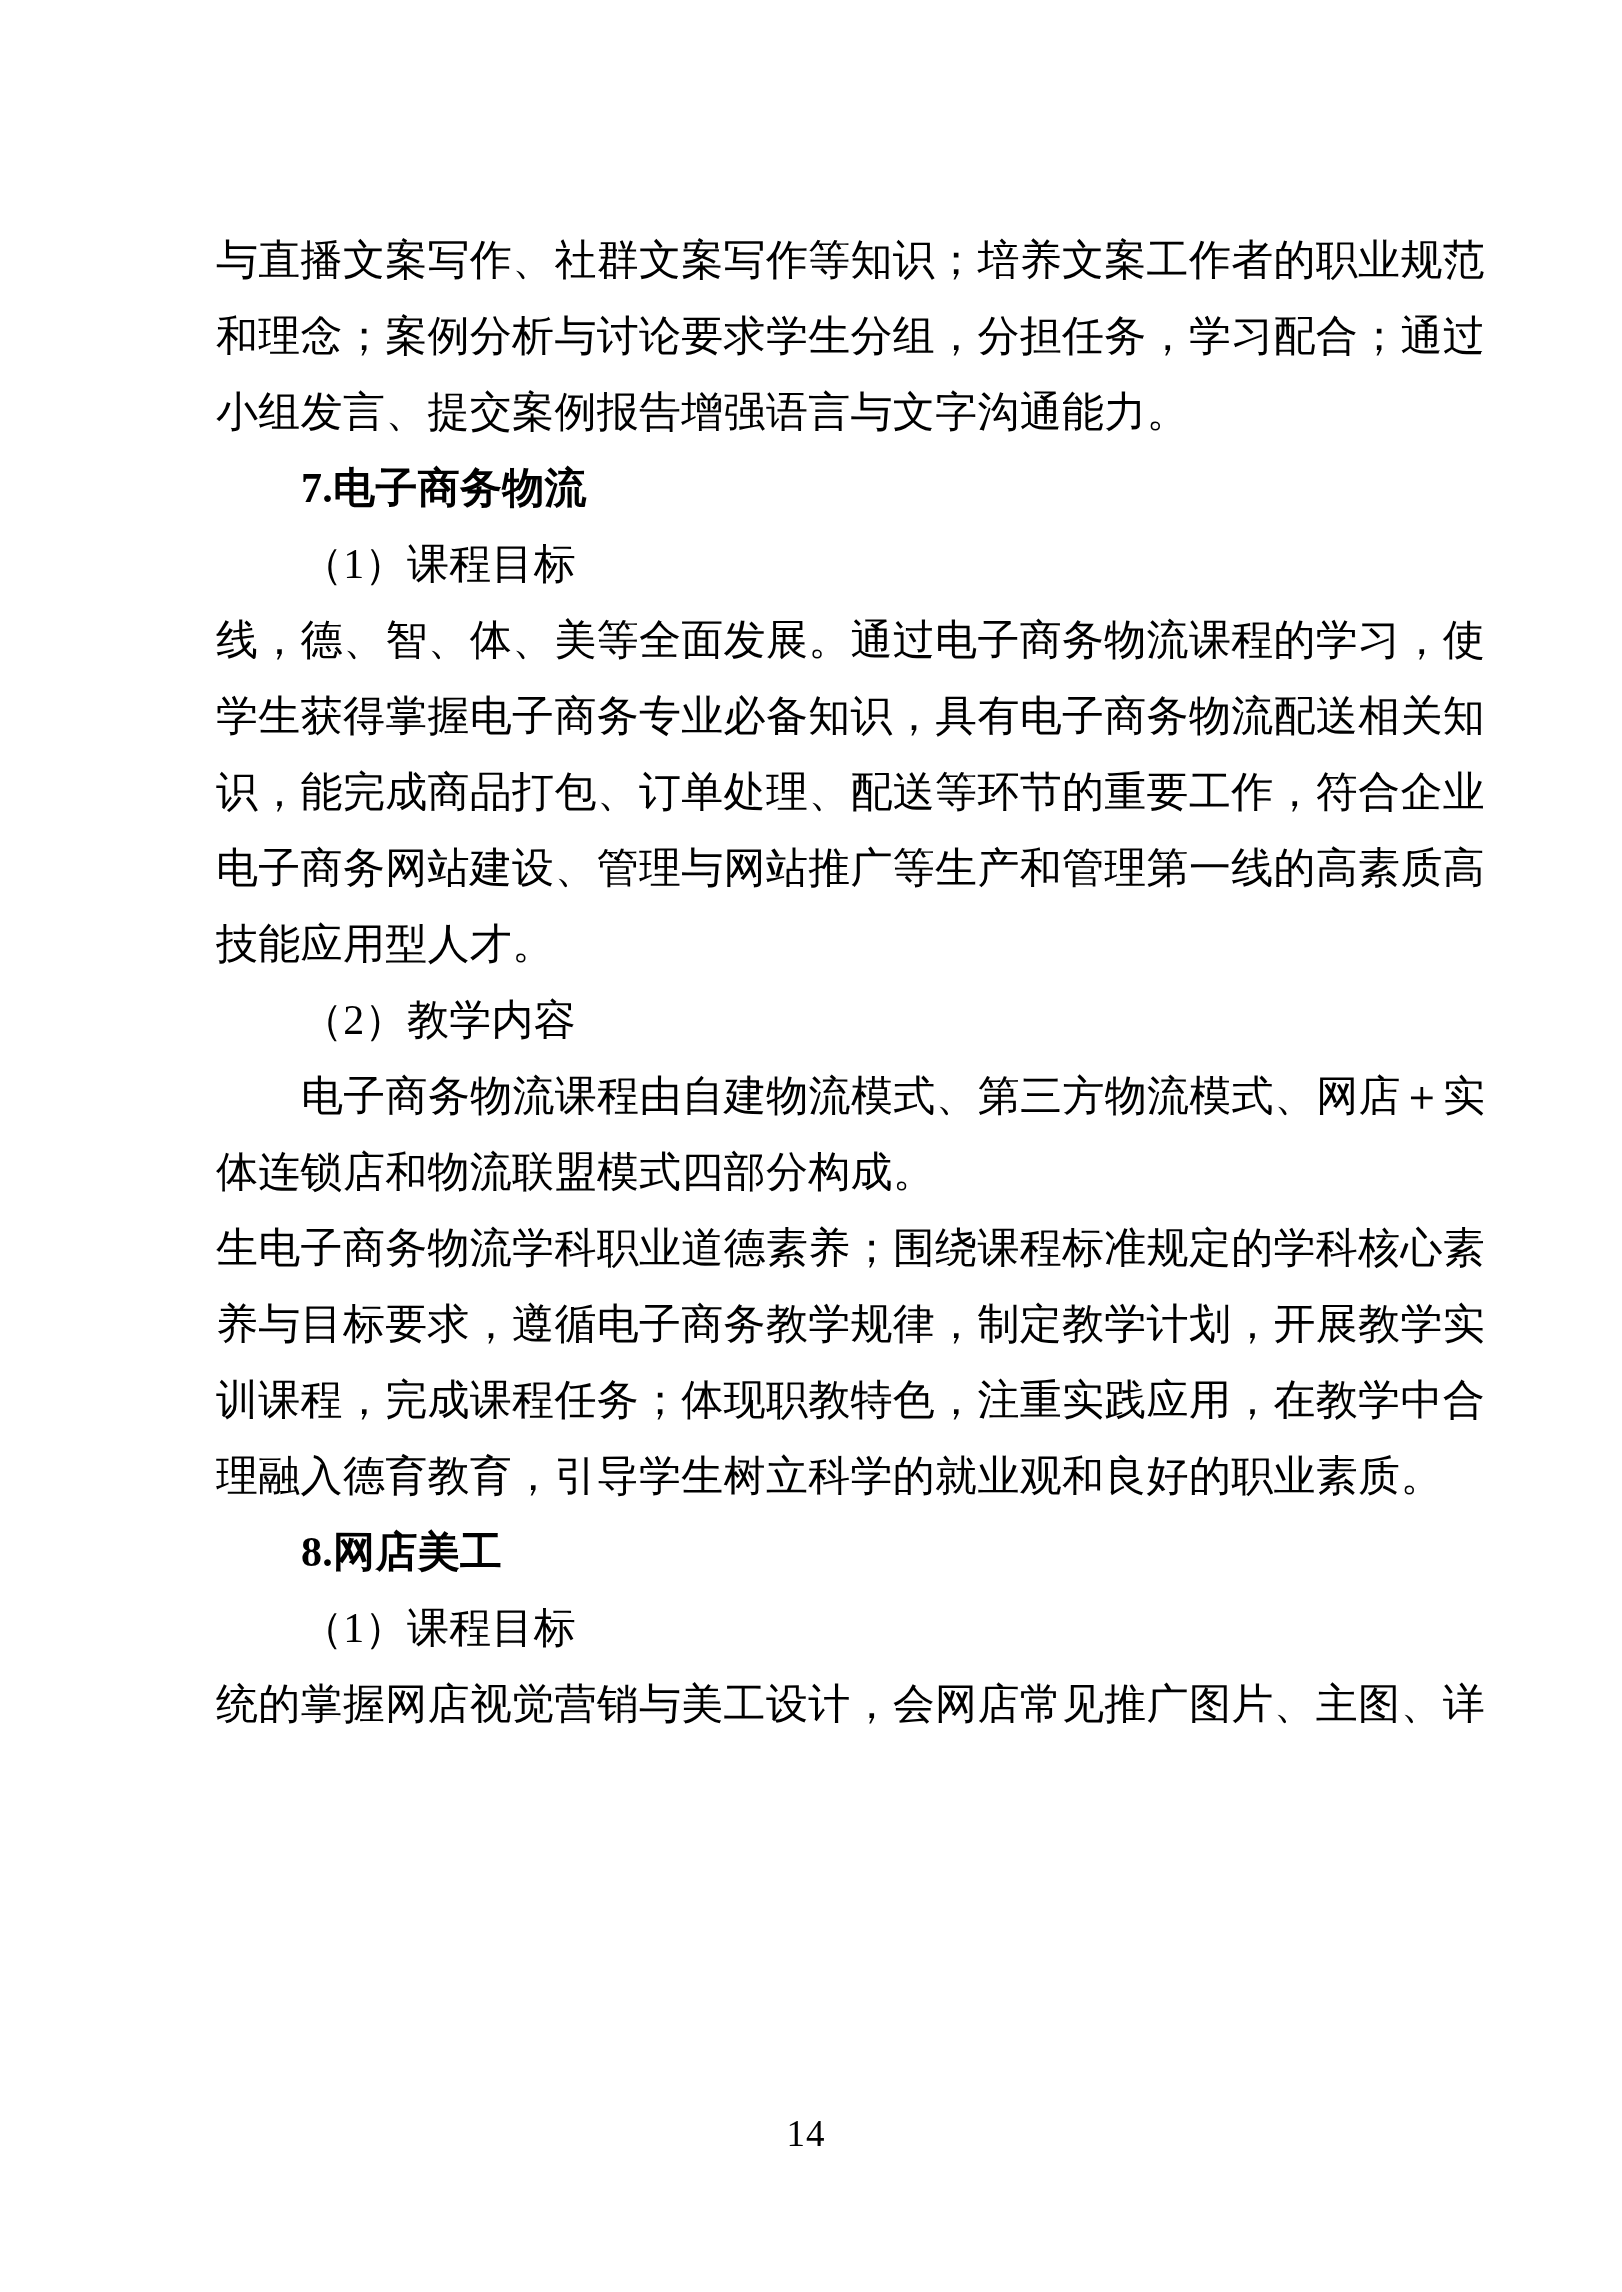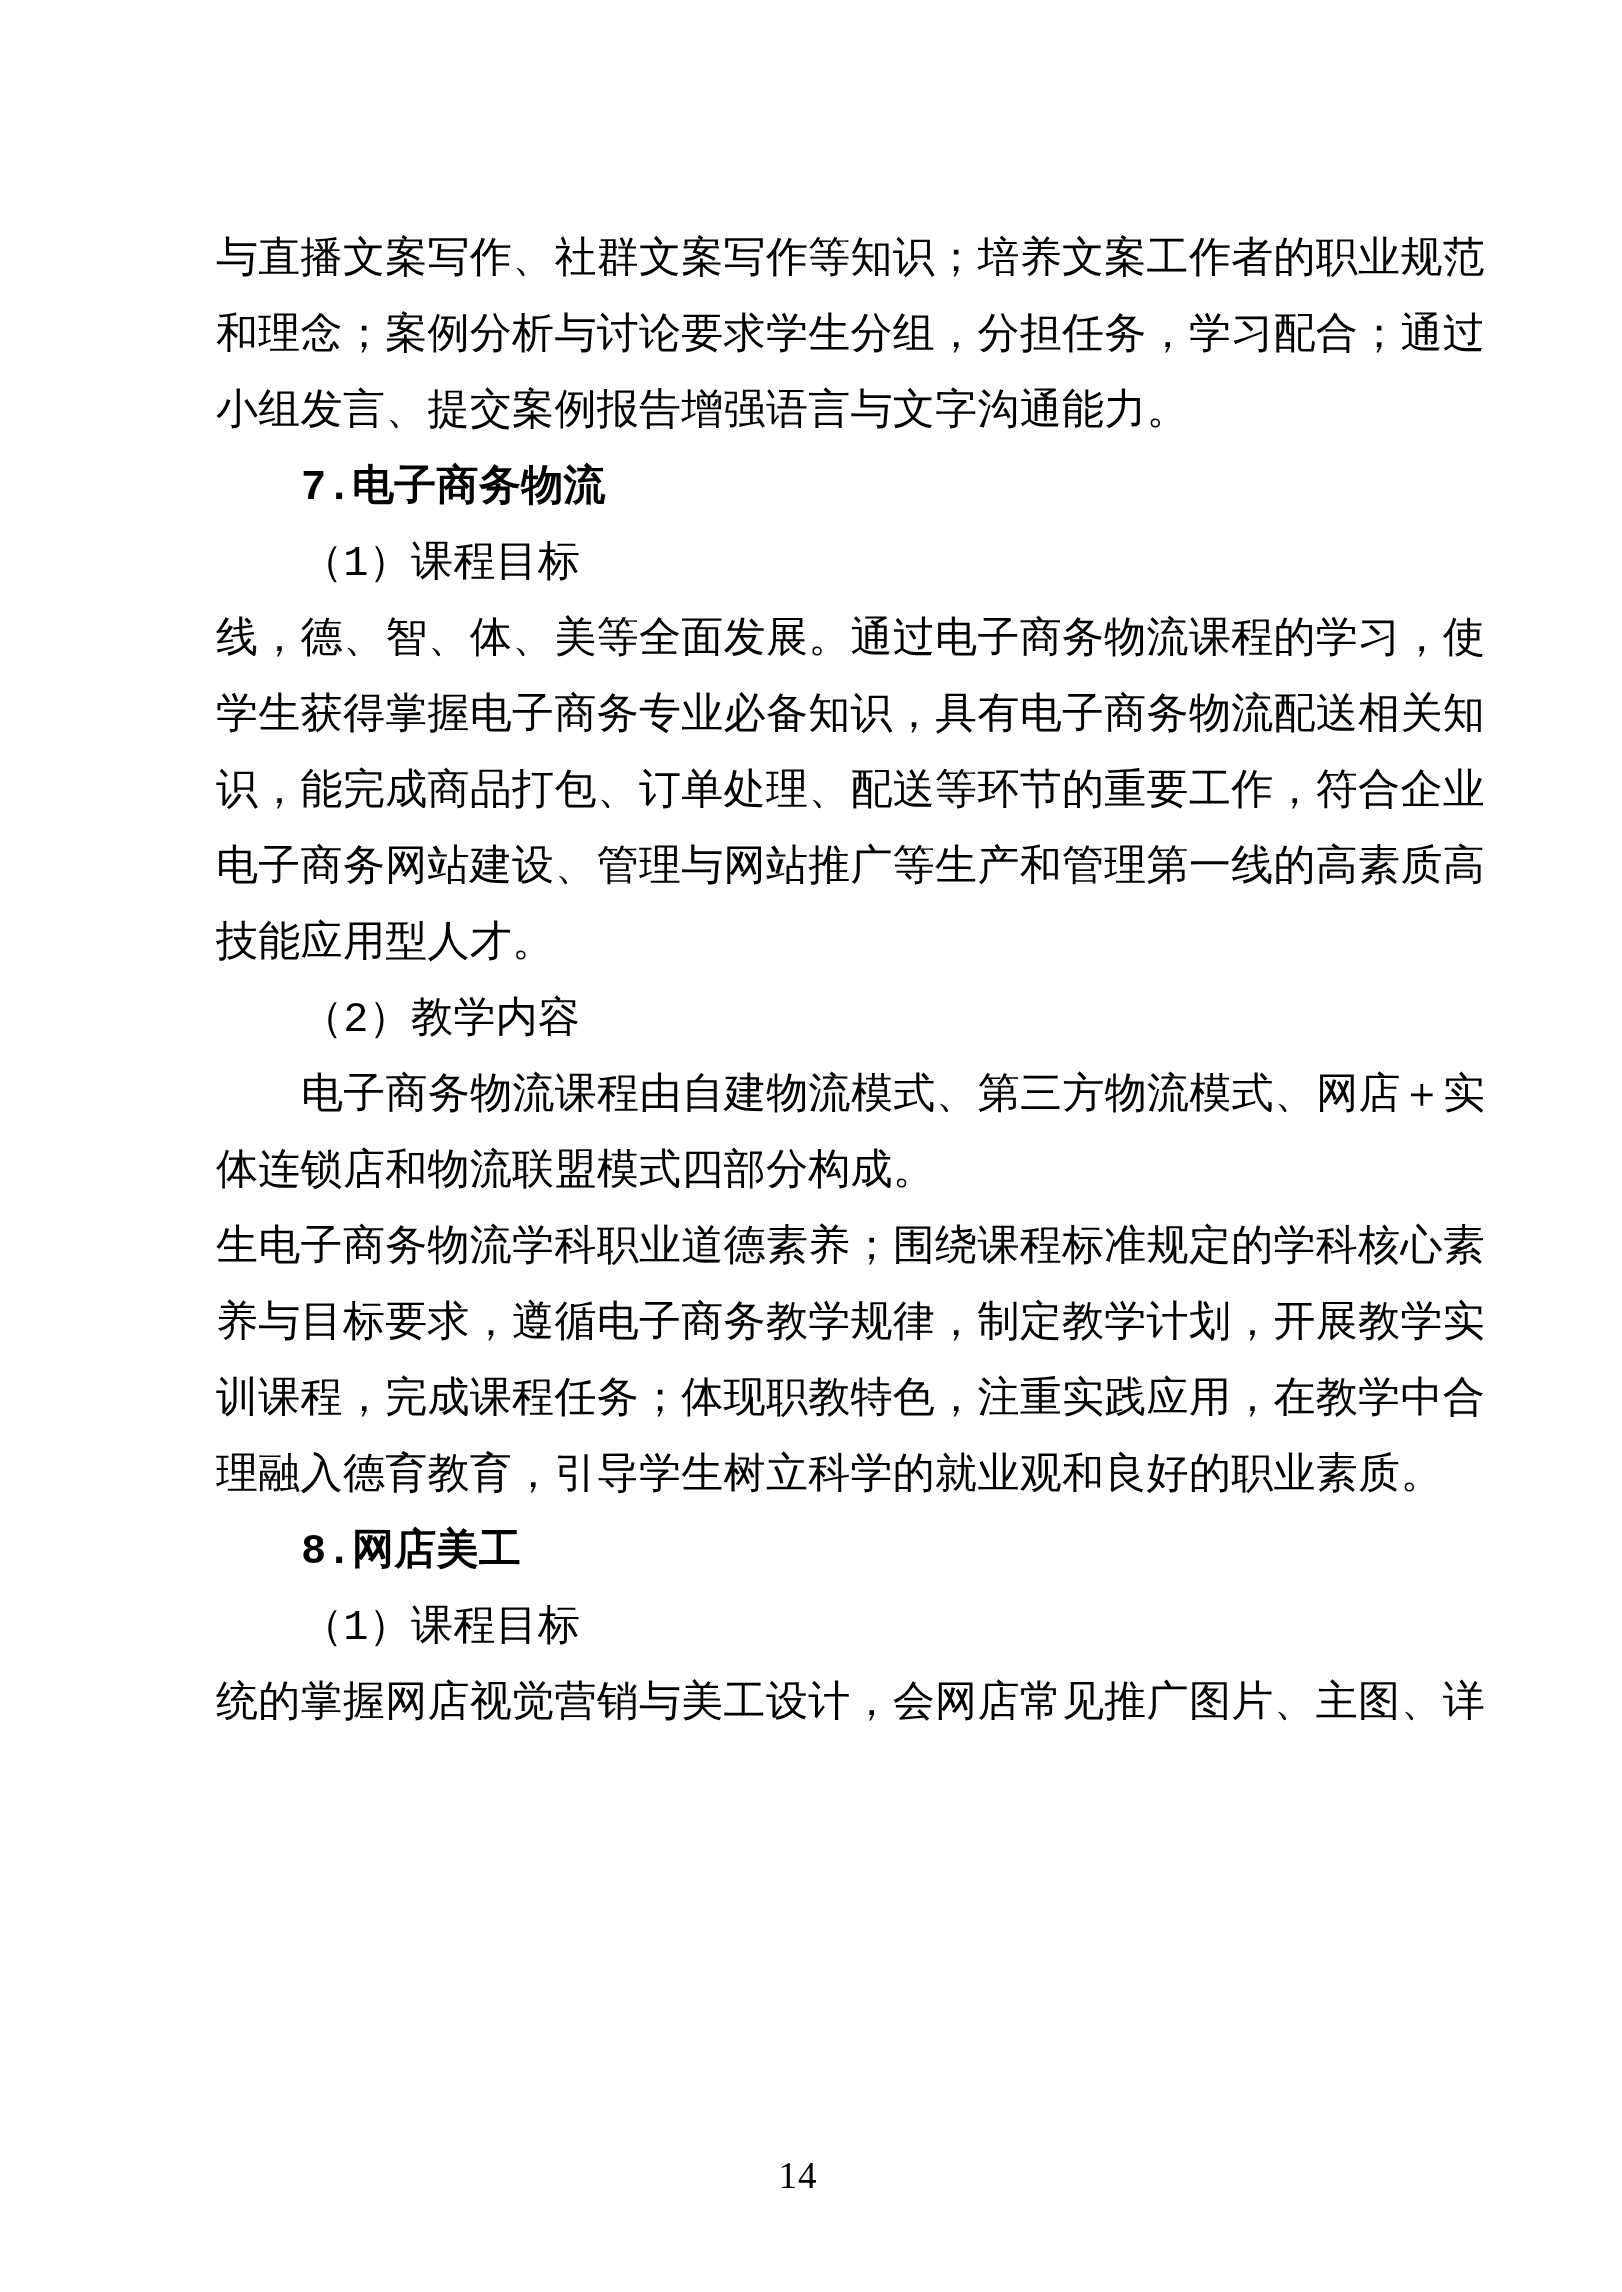--- a/index.html
+++ b/index.html
@@ -23,39 +23,37 @@
     top: 222px;
     width: 1286px;
     font-size: 42px;
     letter-spacing: 0.3px;
   }
   .line {
     height: 76px;
     line-height: 76px;
     white-space: nowrap;
     text-align: left;
-    font-family: Liberation Mono, monospace;
   }
   .line.indent {
     padding-left: 85px;
   }
   .line.heading {
     padding-left: 85px;
     font-weight: 700;
   }
   .page-number {
     position: absolute;
     top: 2113px;
-    left: 4px;
+    left: 12px;
     width: 1588px;
     text-align: center;
     font-size: 37px;
     line-height: 41px;
     letter-spacing: 1px;
-    margin-top: 42px;
   }
 </style>
 </head>
 <body>
 
 <div class="doc-page">
   <main class="page-content">
       <div class="line body">与直播文案写作、社群文案写作等知识；培养文案工作者的职业规范</div>
       <div class="line body">和理念；案例分析与讨论要求学生分组，分担任务，学习配合；通过</div>
       <div class="line body">小组发言、提交案例报告增强语言与文字沟通能力。</div>

